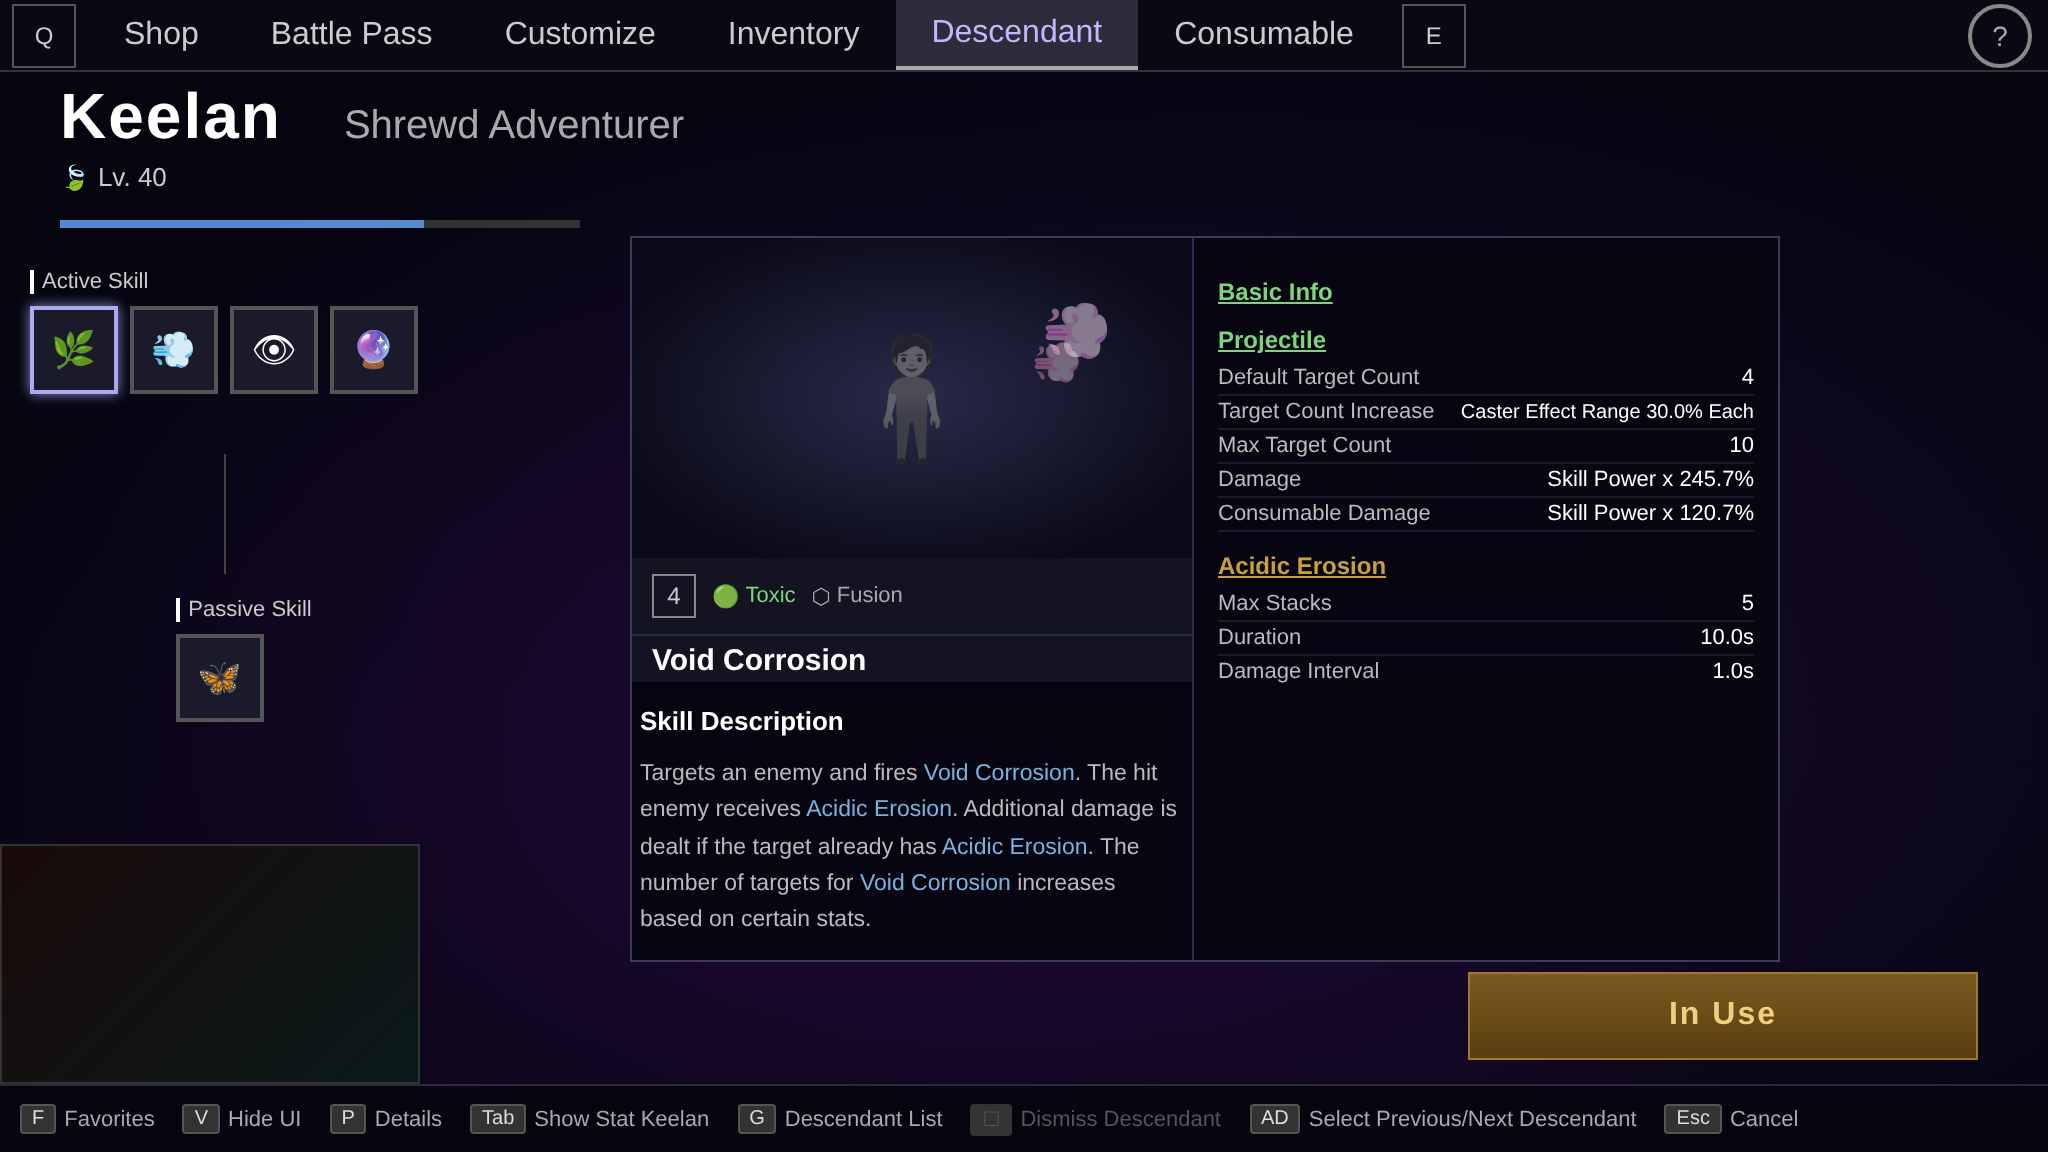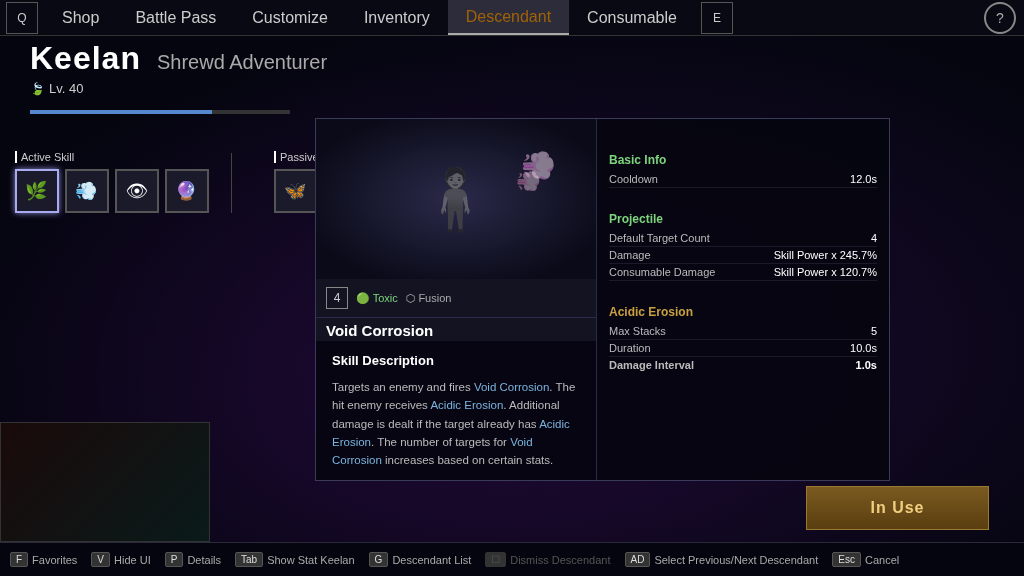--- a/index.html
+++ b/index.html
@@ -48,21 +48,21 @@
     .nav-item {
       padding: 0 18px;
       height: 100%;
       display: flex; align-items: center;
       font-size: 16px;
       color: #ccc;
       cursor: pointer;
     }
     .nav-item.active {
       background: rgba(150,150,180,0.25);
-      color: #a16207;
+      color: #c4b5fd;
       border-bottom: 2px solid #aaa;
     }
     .nav-icon-e {
       width: 32px; height: 32px;
       display: flex; align-items: center; justify-content: center;
       border: 1px solid #555;
       margin: 0 6px;
       font-size: 12px; color: #ccc;
     }
     .nav-spacer { flex: 1; }
@@ -140,22 +140,23 @@
       position: relative;
     }
     .skill-icon.selected {
       border-color: #aaaaee;
       box-shadow: 0 0 6px #8888cc;
     }
     .passive-section {
       margin-left: 20px;
     }
     .skills-row {
-      display: flex; align-items: flex-end;
+      display: flex; align-items: center;
       gap: 12px;
+      flex-direction: column;
     }
     .divider-v {
       width: 1px; background: #444;
       height: 60px;
       margin: 0 10px;
       margin-top: 18px;
     }
 
     
     .main-panel {
@@ -214,21 +215,21 @@
       font-size: 11px; color: #7dd47d;
       display: flex; align-items: center; gap: 3px;
     }
     .tag-fusion {
       font-size: 11px; color: #aaa;
       display: flex; align-items: center; gap: 3px;
     }
 
     
     .skill-desc-area {
-      padding: 10px 16px;
+      padding: 10px 4px;
       font-size: 11.5px;
       color: #bbb;
       line-height: 1.6;
     }
     .skill-desc-title {
       font-size: 13px; font-weight: bold; color: #fff;
       margin-bottom: 6px;
     }
     .highlight-link { color: #7ab4dd; }
 
@@ -237,32 +238,33 @@
       flex: 1;
       padding: 10px 12px;
       border-left: 1px solid #2a2a4a;
       font-size: 11px;
       overflow-y: auto;
     }
     .stats-section-header {
       color: #7dd47d;
       font-size: 12px;
       font-weight: bold;
-      margin: 24px 0 4px;
+      margin: 10px 0 4px;
+      text-decoration: underline;
     }
     .stats-section-header.orange { color: #c8a040; }
     .stat-row {
       display: flex;
       justify-content: space-between;
       align-items: center;
       padding: 2px 0;
       border-bottom: 1px solid #1a1a2a;
       color: #ccc;
     }
-    .stat-row:last-child { border-bottom: none; font-weight: bold; }
+    .stat-row:last-child { border-bottom: none; }
     .stat-key { color: #bbb; }
     .stat-val { color: #fff; text-align: right; }
 
     
     .bottom-bar {
       position: absolute;
       bottom: 0; left: 0; right: 0;
       height: 34px;
       background: rgba(5,5,15,0.97);
       border-top: 1px solid #2a2a3a;
@@ -283,21 +285,21 @@
       font-size: 10px;
       color: #ddd;
       border-radius: 2px;
     }
 
     
     .in-use-btn {
       position: absolute;
       bottom: 46px;
       right: 35px;
-      width: 183px;
+      width: 255px;
       height: 44px;
       background: linear-gradient(180deg, #7a5a20 0%, #5a3e10 100%);
       border: 1px solid #9a7a30;
       display: flex; align-items: center; justify-content: center;
       font-size: 16px;
       color: #f0d080;
       font-weight: bold;
       letter-spacing: 1px;
       cursor: pointer;
       z-index: 8;
@@ -350,21 +352,21 @@
   <div class="nav-icon-e">
     <span>E</span>
   </div>
   <div class="nav-spacer"></div>
   <div class="help-btn">
     <span>?</span>
   </div>
 </nav>
 
 <div class="char-header">
-  <div style="display:flex;align-items:baseline;gap:8px;">
+  <div style="display:flex;align-items:baseline;gap:23px;">
     <span class="char-name">Keelan</span>
     <span class="char-title">Shrewd Adventurer</span>
   </div>
   <div class="char-level">
     <span class="leaf-icon">🍃</span>
     <span>Lv. 40</span>
   </div>
 </div>
 
 <div class="level-bar-container">
@@ -420,29 +422,33 @@
     <div class="skill-desc-area">
       <div class="skill-desc-title">Skill Description</div>
       <div>
         Targets an enemy and fires <span class="highlight-link">Void Corrosion</span>. The hit enemy receives <span class="highlight-link">Acidic Erosion</span>. Additional damage is dealt if the target already has <span class="highlight-link">Acidic Erosion</span>. The number of targets for <span class="highlight-link">Void Corrosion</span> increases based on certain stats.
       </div>
     </div>
   </div>
 
   <div class="skill-stats">
     <div class="stats-section-header">Basic Info</div>
-    <div class="stat-row">
-      <span class="stat-key">Cooldown</span>
-      <span class="stat-val">12.0s</span>
-    </div>
 
     <div class="stats-section-header">Projectile</div>
     <div class="stat-row">
       <span class="stat-key">Default Target Count</span>
       <span class="stat-val">4</span>
+    </div>
+    <div class="stat-row">
+      <span class="stat-key">Target Count Increase</span>
+      <span class="stat-val" style="font-size:10px;">Caster Effect Range 30.0% Each</span>
+    </div>
+    <div class="stat-row">
+      <span class="stat-key">Max Target Count</span>
+      <span class="stat-val">10</span>
     </div>
     <div class="stat-row">
       <span class="stat-key">Damage</span>
       <span class="stat-val">Skill Power x 245.7%</span>
     </div>
     <div class="stat-row">
       <span class="stat-key">Consumable Damage</span>
       <span class="stat-val">Skill Power x 120.7%</span>
     </div>
 

